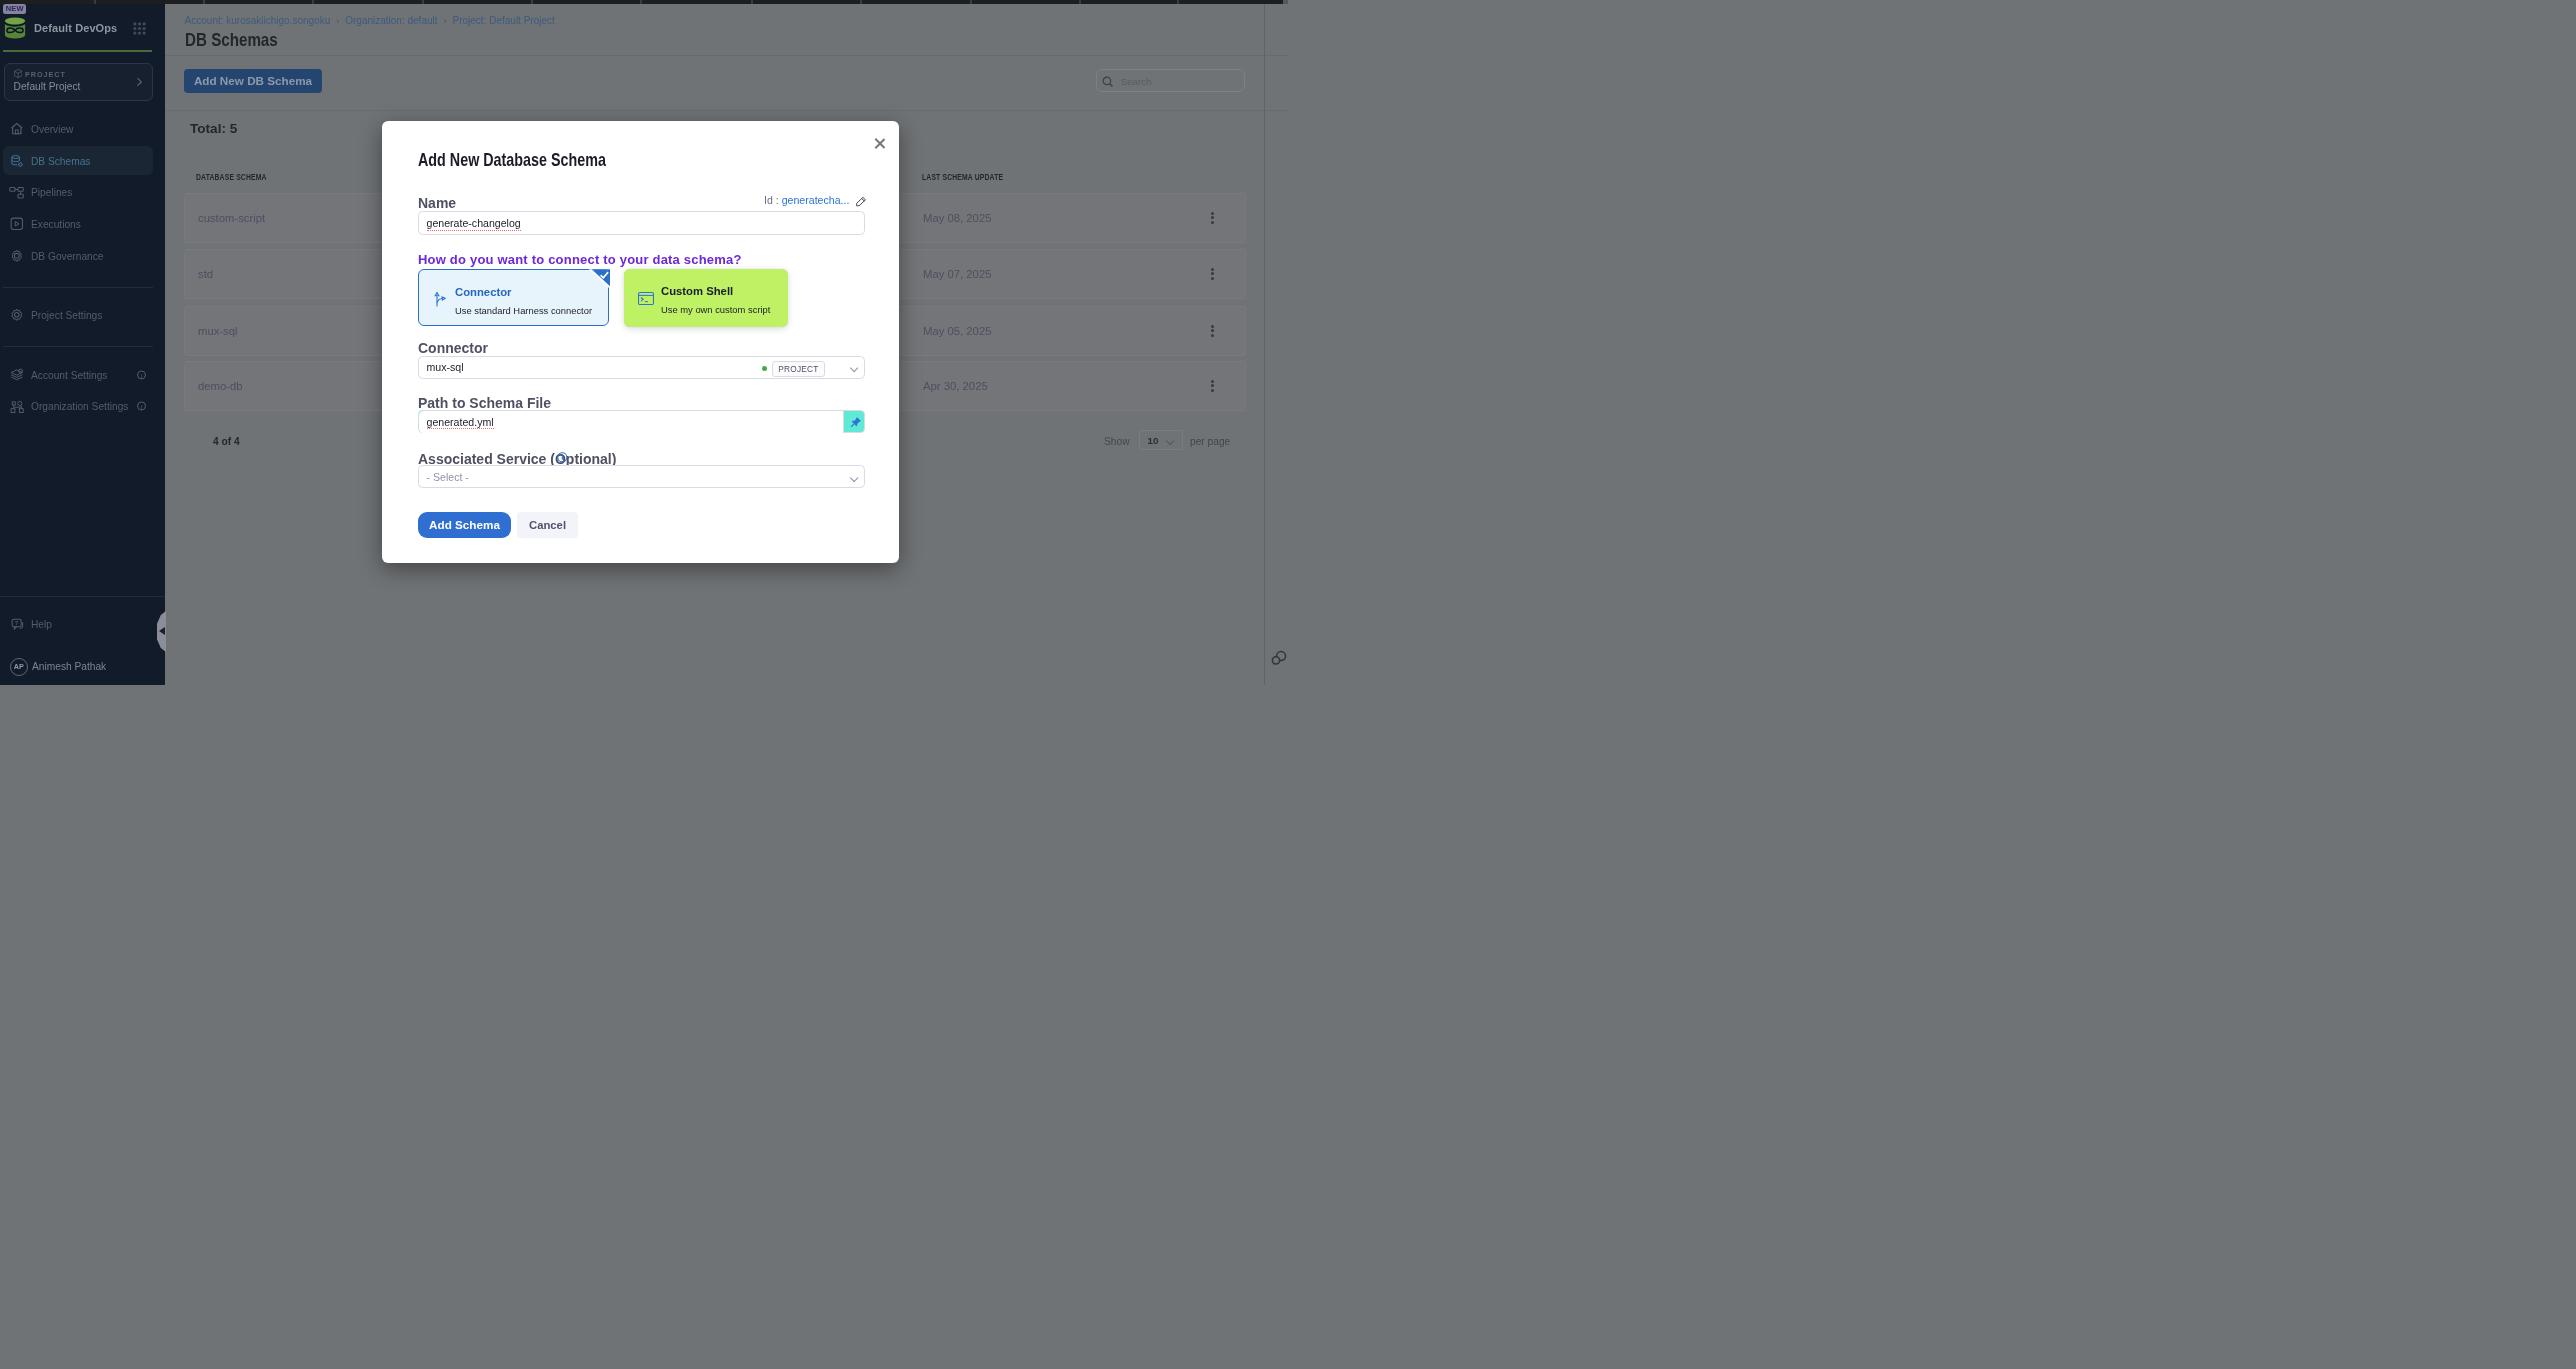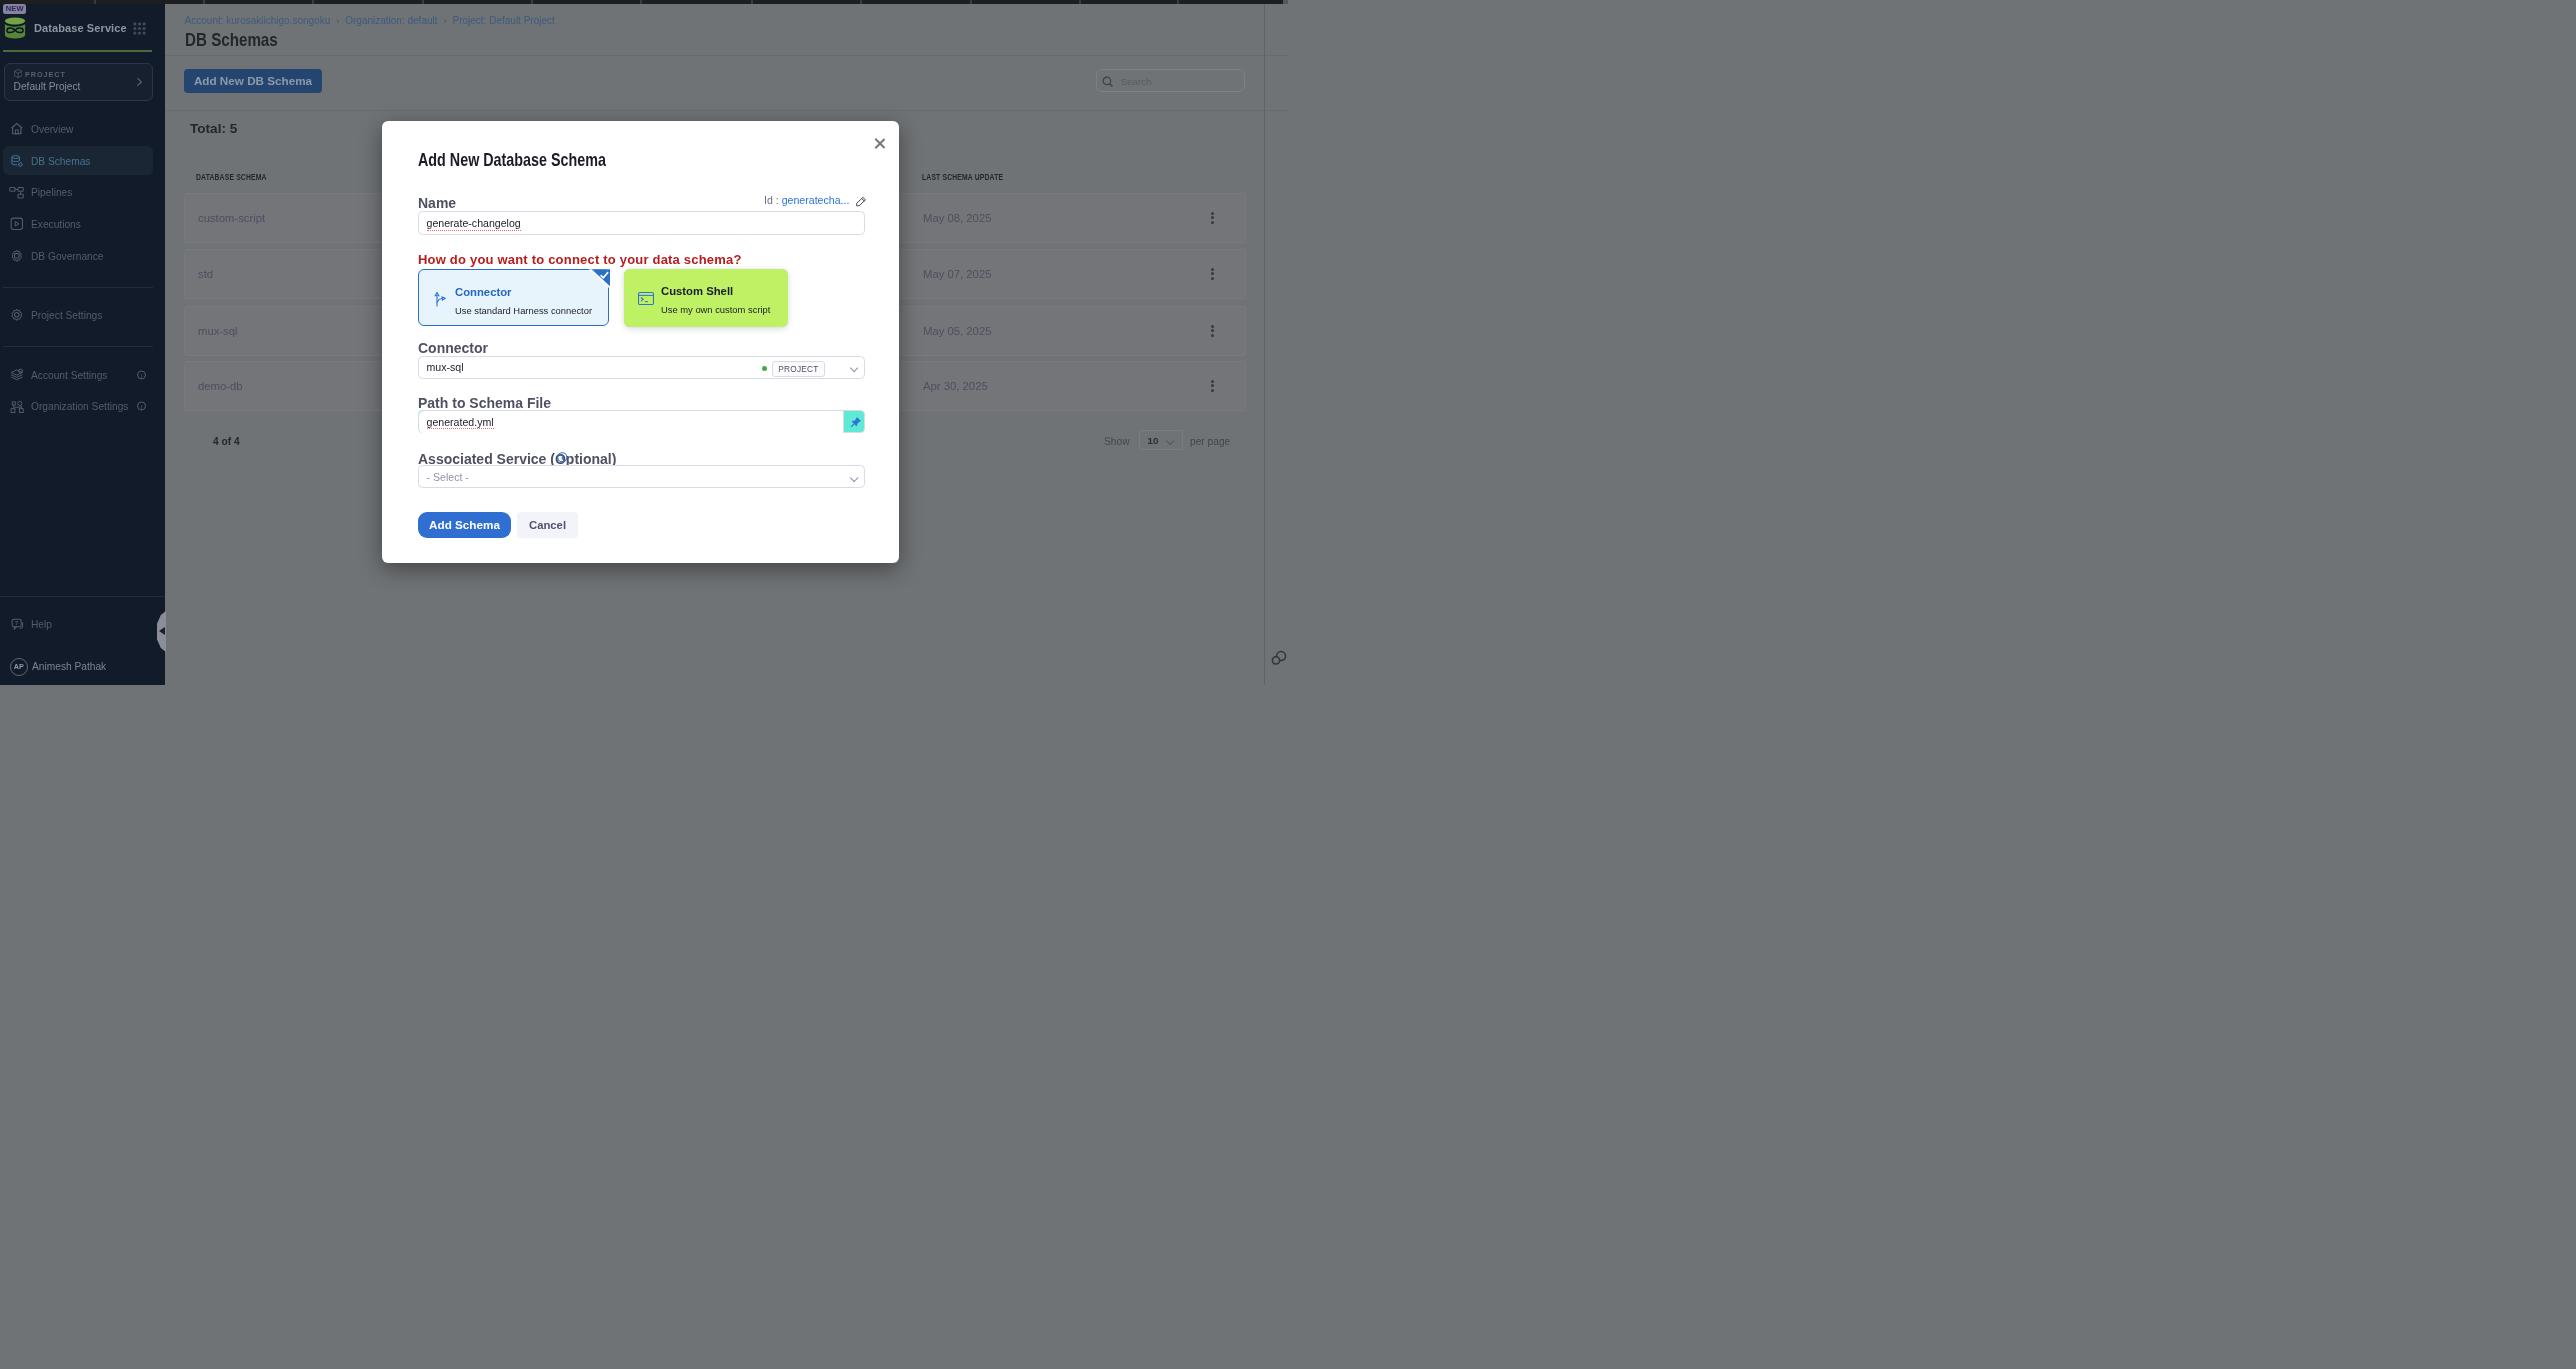--- a/index.html
+++ b/index.html
@@ -61,21 +61,21 @@
 #modal { left:382px; top:121px; width:517px; height:442px; background:#ffffff; border-radius:6px;
   box-shadow:0 6px 22.6px rgba(0,0,0,0.4); z-index:100; }
 .mtitle { left:36px; top:29px; font-size:17.7px; font-weight:bold; color:#1c1c28; transform:scaleX(0.81); transform-origin:left top; }
 .mclose { left:492px; top:16.6px; width:11.3px; height:11.3px; }
 .mclose:before, .mclose:after { content:""; position:absolute; left:5.3px; top:-0.8px; width:1.5px; height:13px; background:#75787f; }
 .mclose:before { transform:rotate(45deg); } .mclose:after { transform:rotate(-45deg); }
 .mlabel { font-size:14px; color:#4f5162; font-weight:700; }
 .minput { border:0.8px solid #d9dae6; border-radius:4.5px; background:#fff; }
 .mitext { position:absolute; left:7.5px; top:50%; transform:translateY(-50%); font-size:10.6px; color:#1c1c28; white-space:nowrap;}
 .redunder { border-bottom:1.2px dotted #f06a6a; padding-bottom:0.8px; }
-.mhead { font-size:13px; letter-spacing:0.2px; font-weight:bold; color:#b91c1c; white-space:nowrap; }
+.mhead { font-size:13px; letter-spacing:0.2px; font-weight:bold; color:#6d28d9; white-space:nowrap; }
 .card1 { left:36px; top:148px; width:191px; height:57px; background:#e8f4fc; border:1.5px solid #2a6fc9; border-radius:6px; }
 .card2 { left:242px; top:148px; width:164px; height:58px; background:#bef264; border-radius:6px;
   box-shadow:0 1.5px 6px rgba(40,41,61,0.16), 0 0 0.8px rgba(40,41,61,0.2); }
 .cardtitle { font-size:11.3px; font-weight:bold; white-space:nowrap; }
 .carddesc { font-size:9.4px; color:#1c1c28; white-space:nowrap; }
 .chip { position:absolute; left:353px; top:3.8px; height:16px; padding:0 5.3px; border:0.8px solid #d9dae6;
   border-radius:3px; background:#fbfbfe; color:#4f5162; font-size:8.3px; line-height:14.3px; letter-spacing:0.2px;}
 .gdot { position:absolute; left:343px; top:9px; width:5.3px; height:5.3px; border-radius:50%; background:#42ab45; }
 .chev { position:absolute; width:7.5px; height:7.5px; }
 .chev:before { content:""; position:absolute; left:0; top:1.5px; width:5.3px; height:5.3px;
@@ -163,21 +163,21 @@
 
   <div id="sidebar" class="abs">
     <div class="newbadge abs">NEW</div>
     <svg class="abs" style="left:3px; top:16px;" width="24" height="24" viewBox="0 0 32 32">
       <path d="M2.5 6.5 h27 v19 h-27 z" fill="#568538"></path>
       <ellipse cx="16" cy="25.5" rx="13.5" ry="4.6" fill="#568538"></ellipse>
       <ellipse cx="16" cy="6.5" rx="13.5" ry="4.6" fill="#72a347"></ellipse>
       <path d="M2.5 8 a13.5 5 0 0 0 27 0" fill="none" stroke="#0c1624" stroke-width="2.4"></path>
       <path d="M16 19 C 12.6 14.8, 5.2 15.4, 5.2 19.2 C 5.2 23, 12.6 23.2, 16 19 C 19.4 14.8, 26.8 15.4, 26.8 19.2 C 26.8 23, 19.4 23.2, 16 19 Z" fill="none" stroke="#0c1624" stroke-width="2"></path>
     </svg>
-    <div class="brand abs nw">Database Service</div>
+    <div class="brand abs nw">Default DevOps</div>
     <svg class="abs" style="left:133px; top:22px;" width="13" height="13" viewBox="0 0 17 17">
       <g fill="#424956">
         <circle cx="2.5" cy="2.5" r="2.1"></circle>
           <circle cx="8.5" cy="2.5" r="2.1"></circle>
           <circle cx="14.5" cy="2.5" r="2.1"></circle>
         <circle cx="2.5" cy="8.5" r="2.1"></circle>
           <circle cx="8.5" cy="8.5" r="2.1"></circle>
           <circle cx="14.5" cy="8.5" r="2.1"></circle>
         <circle cx="2.5" cy="14.5" r="2.1"></circle>
           <circle cx="8.5" cy="14.5" r="2.1"></circle>

